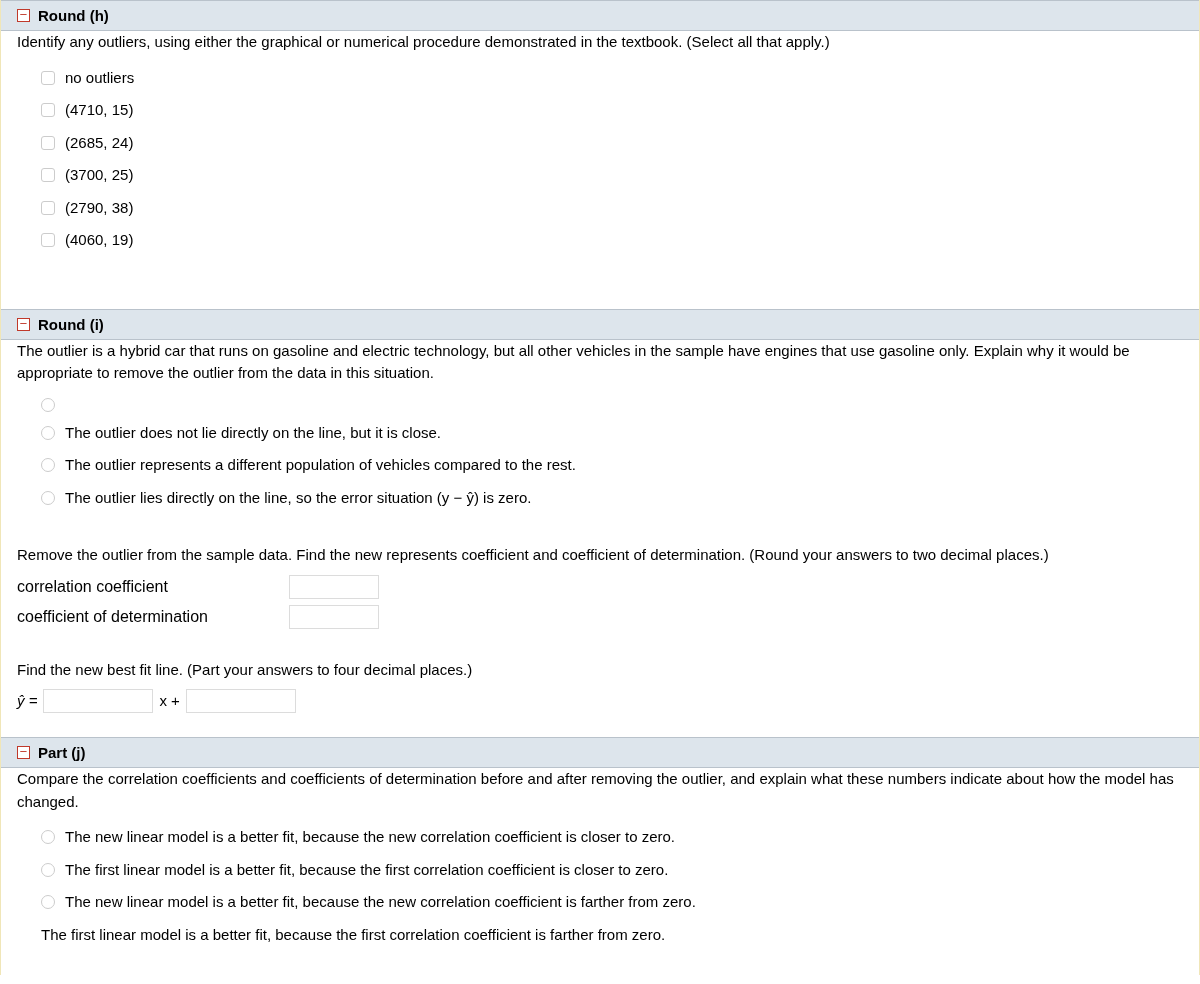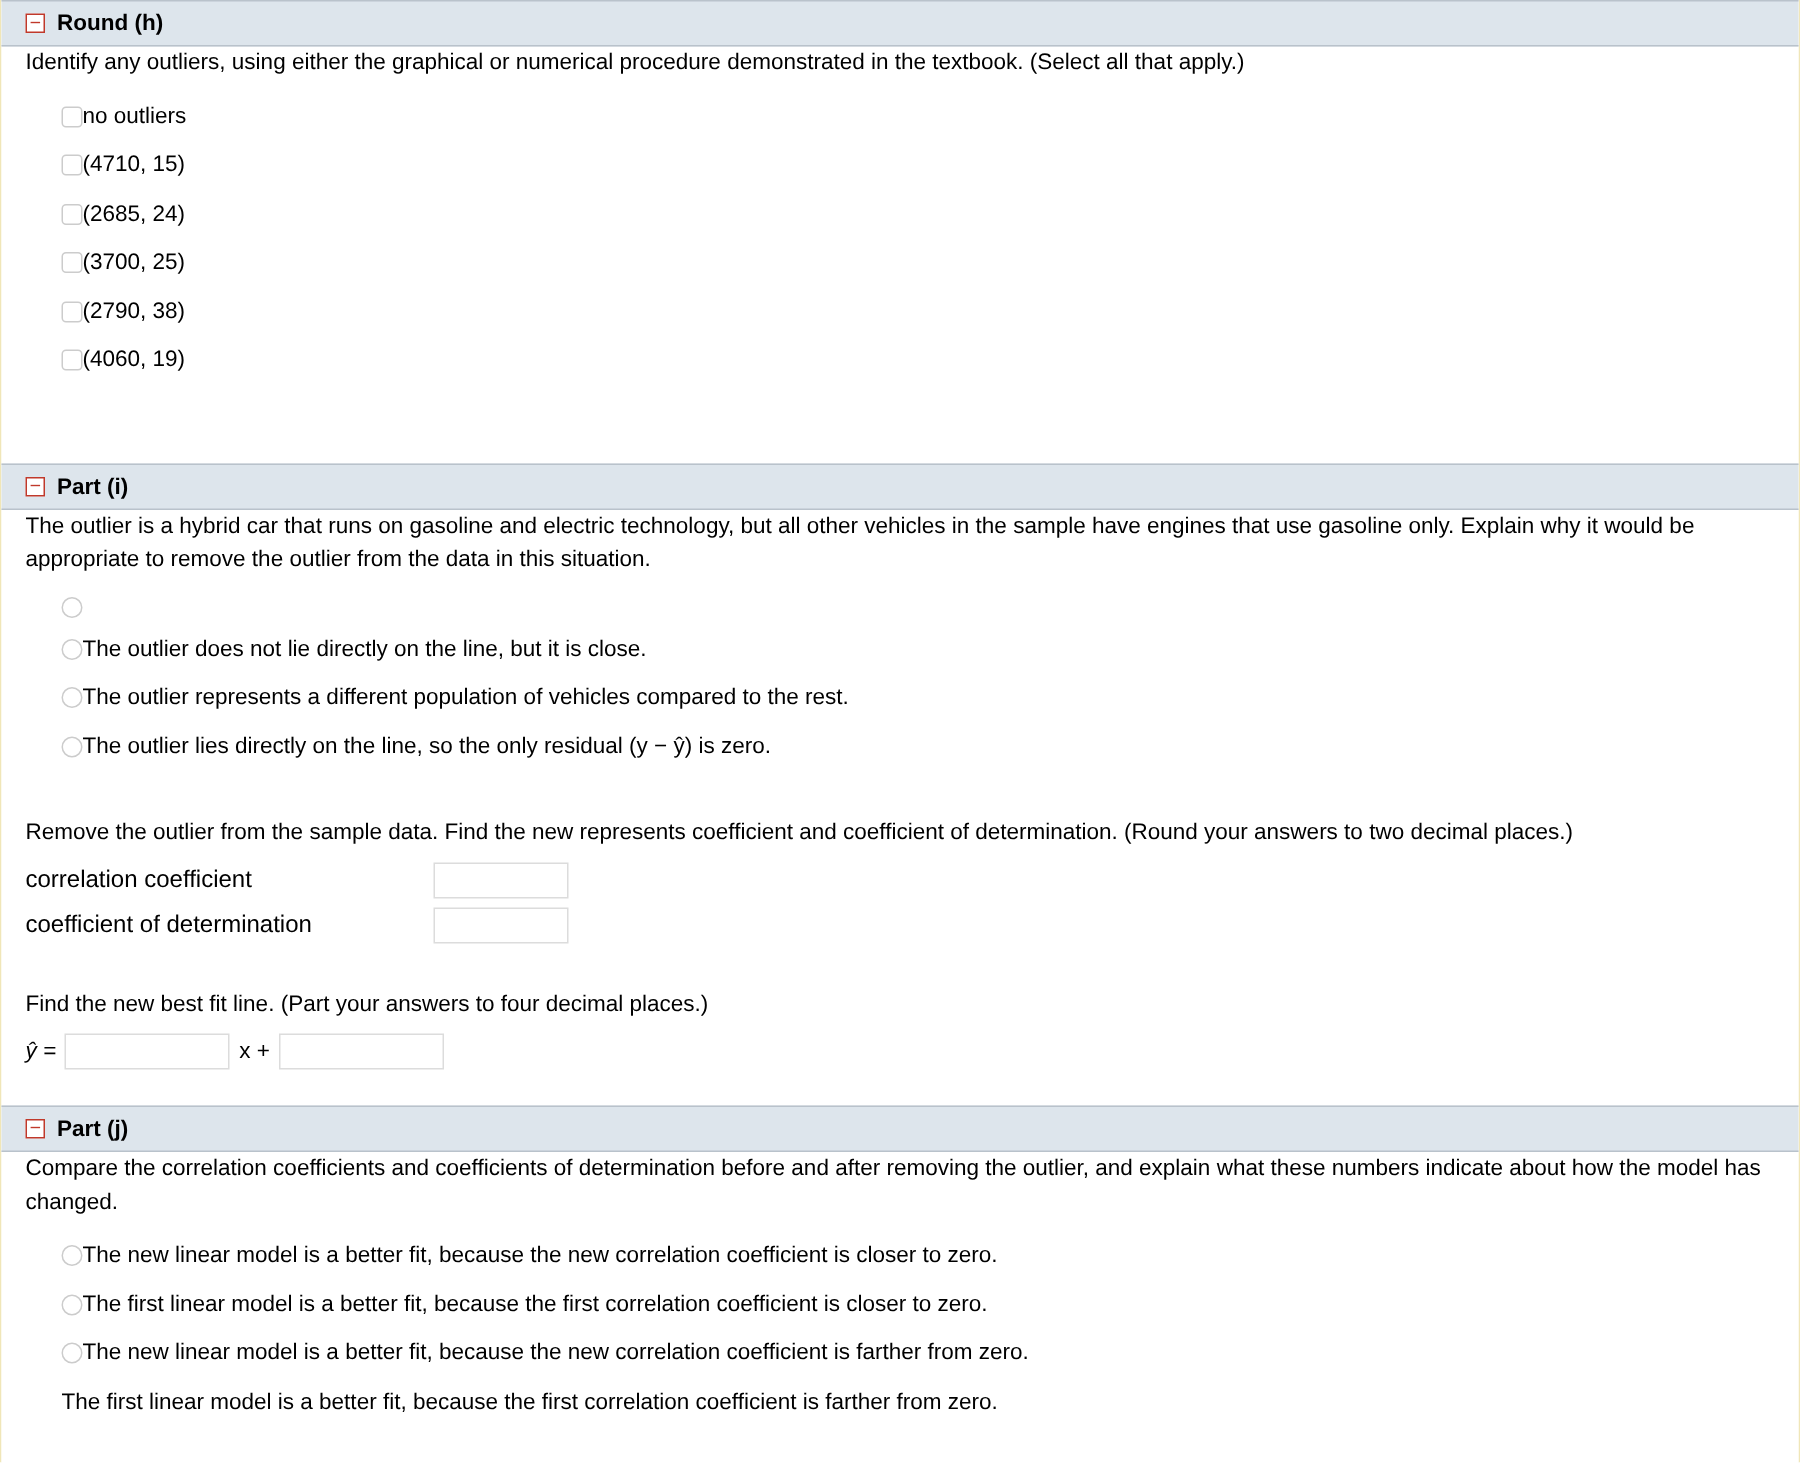--- a/index.html
+++ b/index.html
@@ -48,20 +48,21 @@
   }
   .question-text {
     margin-bottom: 8px;
   }
   .options {
     margin-left: 24px;
   }
   .option-row {
     display: flex;
     align-items: center;
+    gap: 10px;
     padding: 5px 0;
   }
   .chk {
     width: 14px;
     height: 14px;
     border: 1px solid #ccc;
     border-radius: 3px;
     background: #fff;
     flex-shrink: 0;
   }
@@ -149,39 +150,39 @@
           <span>(4060, 19)</span>
         </div>
       </div>
       <div class="spacer-bottom"></div>
     </div>
   </div>
 
   <div class="part">
     <div class="part-header">
       <span class="collapse-icon">−</span>
-      <span>Part (i)</span>
+      <span>Round (i)</span>
     </div>
     <div class="part-body">
       <div class="question-text">The outlier is a hybrid car that runs on gasoline and electric technology, but all other vehicles in the sample have engines that use gasoline only. Explain why it would be appropriate to remove the outlier from the data in this situation.</div>
       <div class="options">
         <div class="option-row">
           <span class="rad"></span>
         </div>
         <div class="option-row">
           <span class="rad"></span>
           <span>The outlier does not lie directly on the line, but it is close.</span>
         </div>
         <div class="option-row">
           <span class="rad"></span>
           <span>The outlier represents a different population of vehicles compared to the rest.</span>
         </div>
         <div class="option-row">
           <span class="rad"></span>
-          <span>The outlier lies directly on the line, so the only residual (y − ŷ) is zero.</span>
+          <span>The outlier lies directly on the line, so the error situation (y − ŷ) is zero.</span>
         </div>
       </div>
 
       <div class="sub-block">
         <div class="question-text">Remove the outlier from the sample data. Find the new represents coefficient and coefficient of determination. (Round your answers to two decimal places.)</div>
         <div class="field-row">
           <span class="field-label">correlation coefficient</span>
           <input class="textfield" type="text" style="">
         </div>
         <div class="field-row">

